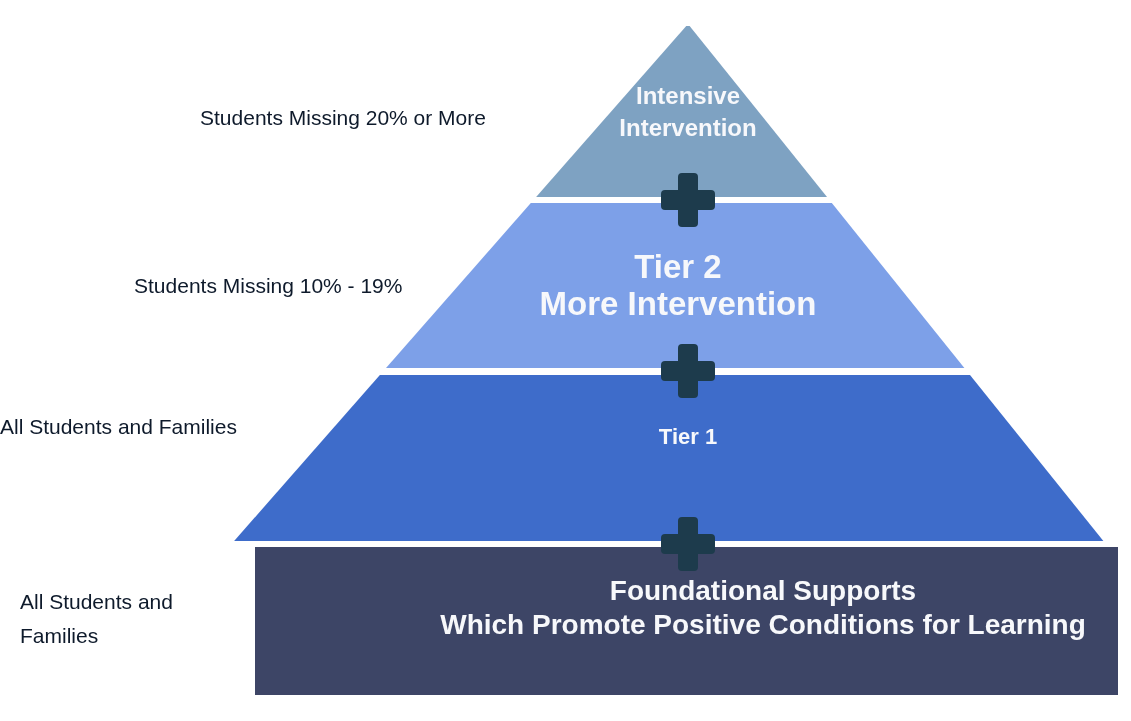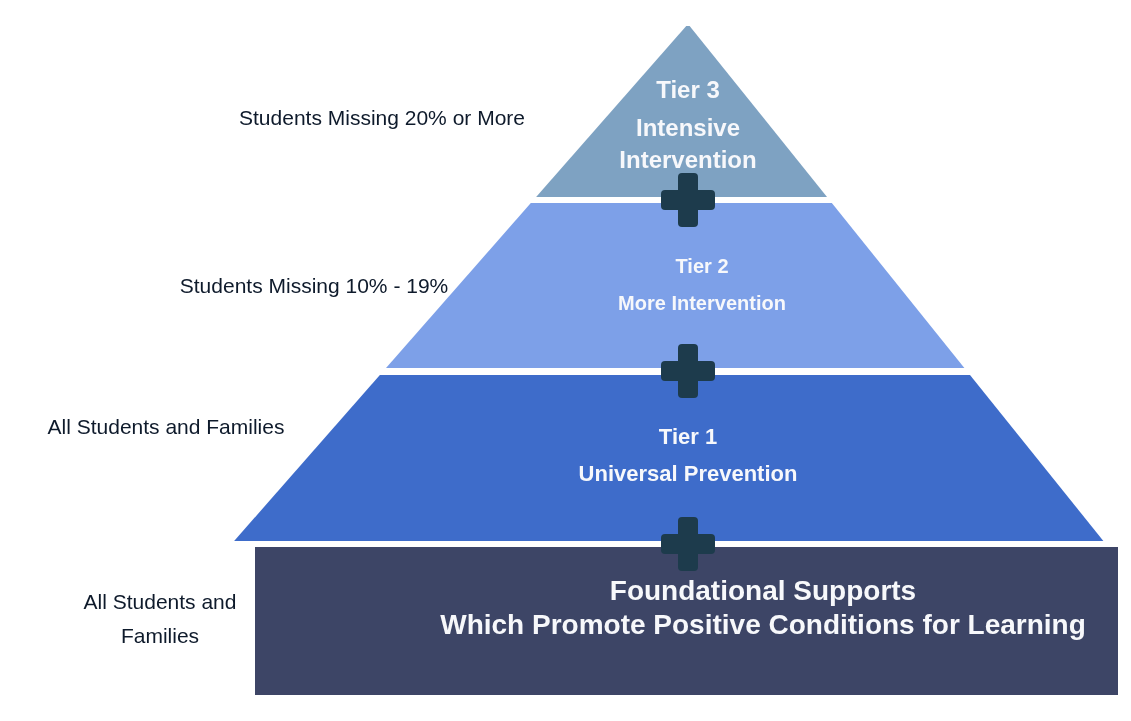--- a/index.html
+++ b/index.html
@@ -57,32 +57,32 @@
   
   .tier-text {
     position: absolute;
     text-align: center;
     color: #f7f8fb;
     font-weight: bold;
     z-index: 6;
   }
   .tt3 { left: 538px; top: 74px;  width: 300px; font-size: 24px; line-height: 32px; }
   .tt3 .t-sub { max-width: 210px; margin: 6px auto; }
-  .tt2 { left: 452px; top: 248px; width: 500px; font-size: 20px; line-height: 37px; }
+  .tt2 { left: 428px; top: 248px; width: 500px; font-size: 33px; line-height: 37px; }
   .tt1 { left: 438px; top: 418px; width: 500px; font-size: 22px; line-height: 37px; }
   .ttb { left: 255px; top: 574px; width: 1016px; font-size: 28px; line-height: 34px; }
   .ttb .t-sub { margin-top: 0; }
 
   
   .side-label {
     position: absolute;
     color: #0e1a2b;
     font-size: 21px;
     line-height: 30px;
-    text-align: center;
+    text-align: left;
     white-space: pre-line;
     z-index: 6;
   }
   .sl1 { left: 200px; top: 103px; width: 364px; }
   .sl2 { left: 134px; top: 255px; width: 360px; margin-top: 16px; }
   .sl3 { left: 0px;   top: 412px; width: 332px; }
   .sl4 { left: 20px;  top: 585px; width: 280px; line-height: 34px; }
 </style>
 </head>
 <body>
@@ -101,29 +101,27 @@
     <div class="band band-tier1" style="background-color: rgb(62, 108, 202);"></div>
   </div>
 
   <div class="base" style="background-color: rgb(61, 69, 102);"></div>
 
   <div class="plus plus-1"></div>
   <div class="plus plus-2"></div>
   <div class="plus plus-3"></div>
 
   <div class="tier-text tt3">
-    <div class="t-name">Tier 3</div>
     <div class="t-sub">Intensive Intervention</div>
   </div>
   <div class="tier-text tt2">
     <div class="t-name">Tier 2</div>
     <div class="t-sub">More Intervention</div>
   </div>
   <div class="tier-text tt1">
     <div class="t-name">Tier 1</div>
-    <div class="t-sub">Universal Prevention</div>
   </div>
   <div class="tier-text ttb">
     <div class="t-name">Foundational Supports</div>
     <div class="t-sub">Which Promote Positive Conditions for Learning</div>
   </div>
 
 </div>
 
 </body></html>

